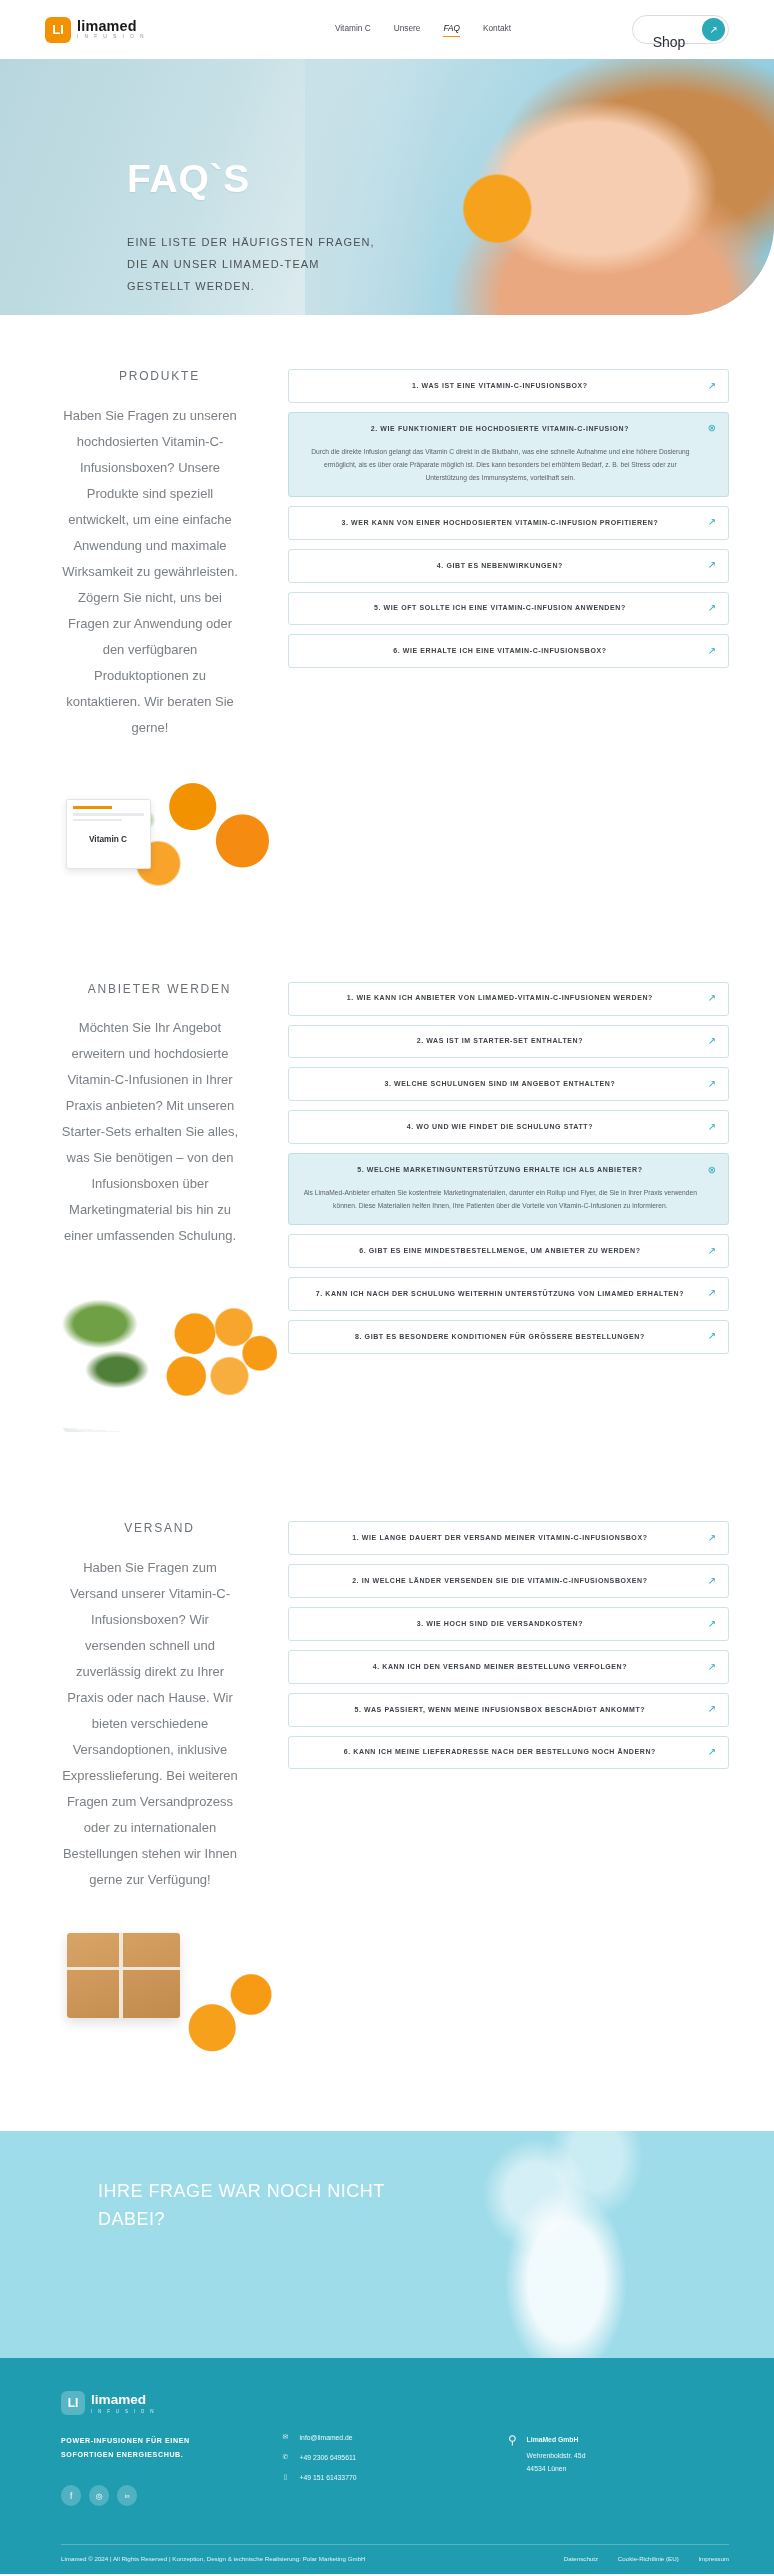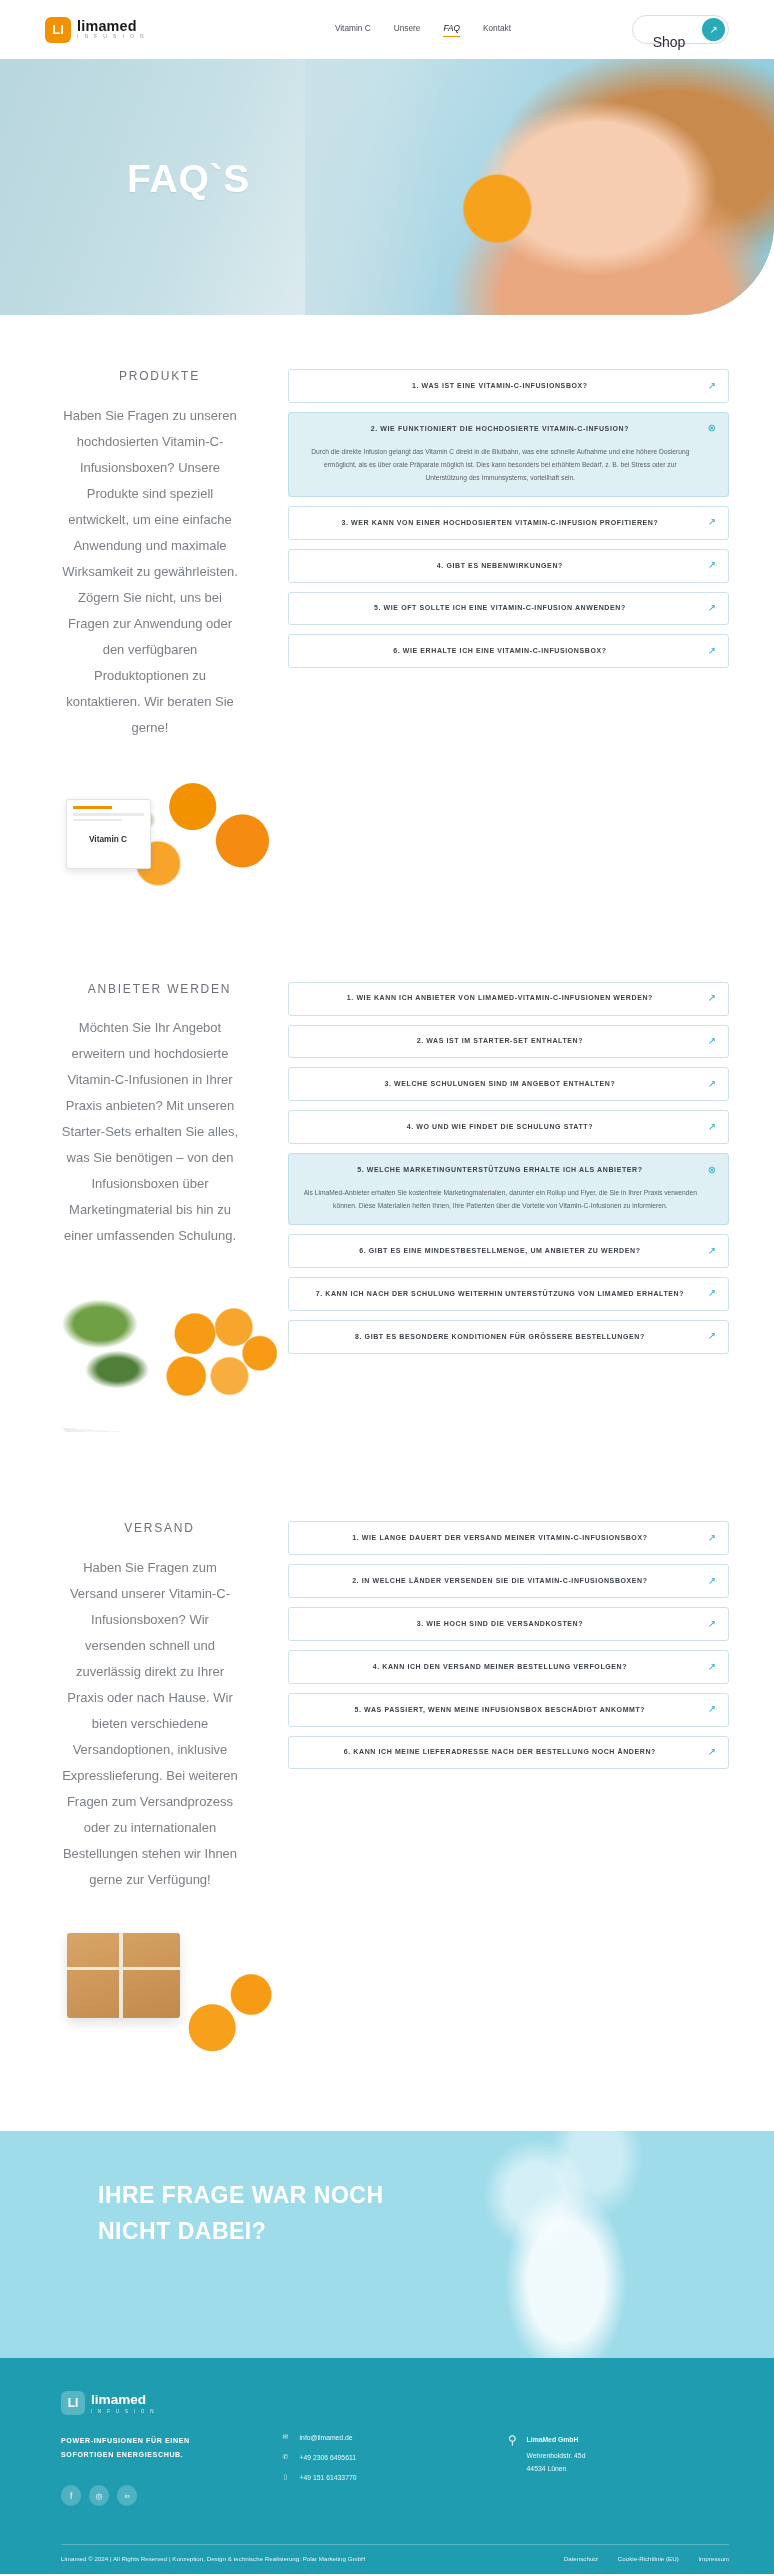--- a/index.html
+++ b/index.html
@@ -201,21 +201,21 @@
   }
   .cta .splash {
     position: absolute; right: 83px; top: -45px; width: 250px; height: 272px;
     background:
       radial-gradient(ellipse at 50% 72%, rgba(255,255,255,.85) 0 38px, rgba(255,255,255,0) 61px),
       radial-gradient(ellipse at 38% 40%, rgba(255,255,255,.55) 0 30px, rgba(255,255,255,0) 53px),
       radial-gradient(ellipse at 62% 26%, rgba(255,255,255,.45) 0 26px, rgba(255,255,255,0) 47px);
   }
   .cta-inner { padding: 47px 0 0 98px; position: relative; z-index: 2; }
   .cta-title {
-    font-size: 23px; line-height: 1.55; color: #ffffff; font-weight: bold; letter-spacing: 0.5px;
+    font-size: 18px; line-height: 1.55; color: #ffffff; font-weight: normal; letter-spacing: 0.5px;
     max-width: 325px;
   }
   .cta-bottom { display: flex; align-items: center; margin-top: 35px; }
   .cta-text { font-size: 6.5px; line-height: 2.1; color: #3f6a74; max-width: 250px; }
   .cta-btn {
     margin-left: 53px;
     background: #2aa9b8; color: #fff;
     border: none; border-radius: 756px;
     font-size: 7.2px; padding: 8.3px 19.7px; letter-spacing: 0.3px;
     font-family: "Liberation Sans", sans-serif; cursor: pointer;
@@ -282,20 +282,21 @@
         <div class="shop-label">Shop</div>
         <div class="round-arrow">↗</div>
       </div>
     </div>
   </div>
 
   <div class="hero">
     <div class="hero-photo"></div>
     <div class="hero-inner">
       <div class="hero-title">FAQ`S</div>
+      <div class="hero-sub">EINE LISTE DER HÄUFIGSTEN FRAGEN, DIE AN UNSER LIMAMED-TEAM GESTELLT WERDEN.</div>
     </div>
   </div>
 
   <div class="section" style="margin-top:54px">
     <div class="sec-left">
       <div class="sec-title">PRODUKTE</div>
       <div class="sec-text">Haben Sie Fragen zu unseren hochdosierten Vitamin-C-Infusionsboxen? Unsere Produkte sind speziell entwickelt, um eine einfache Anwendung und maximale Wirksamkeit zu gewährleisten. Zögern Sie nicht, uns bei Fragen zur Anwendung oder den verfügbaren Produktoptionen zu kontaktieren. Wir beraten Sie gerne!</div>
       <div class="sec-img">
         <div class="citrus-box"></div>
         <div class="vitc-pack">

